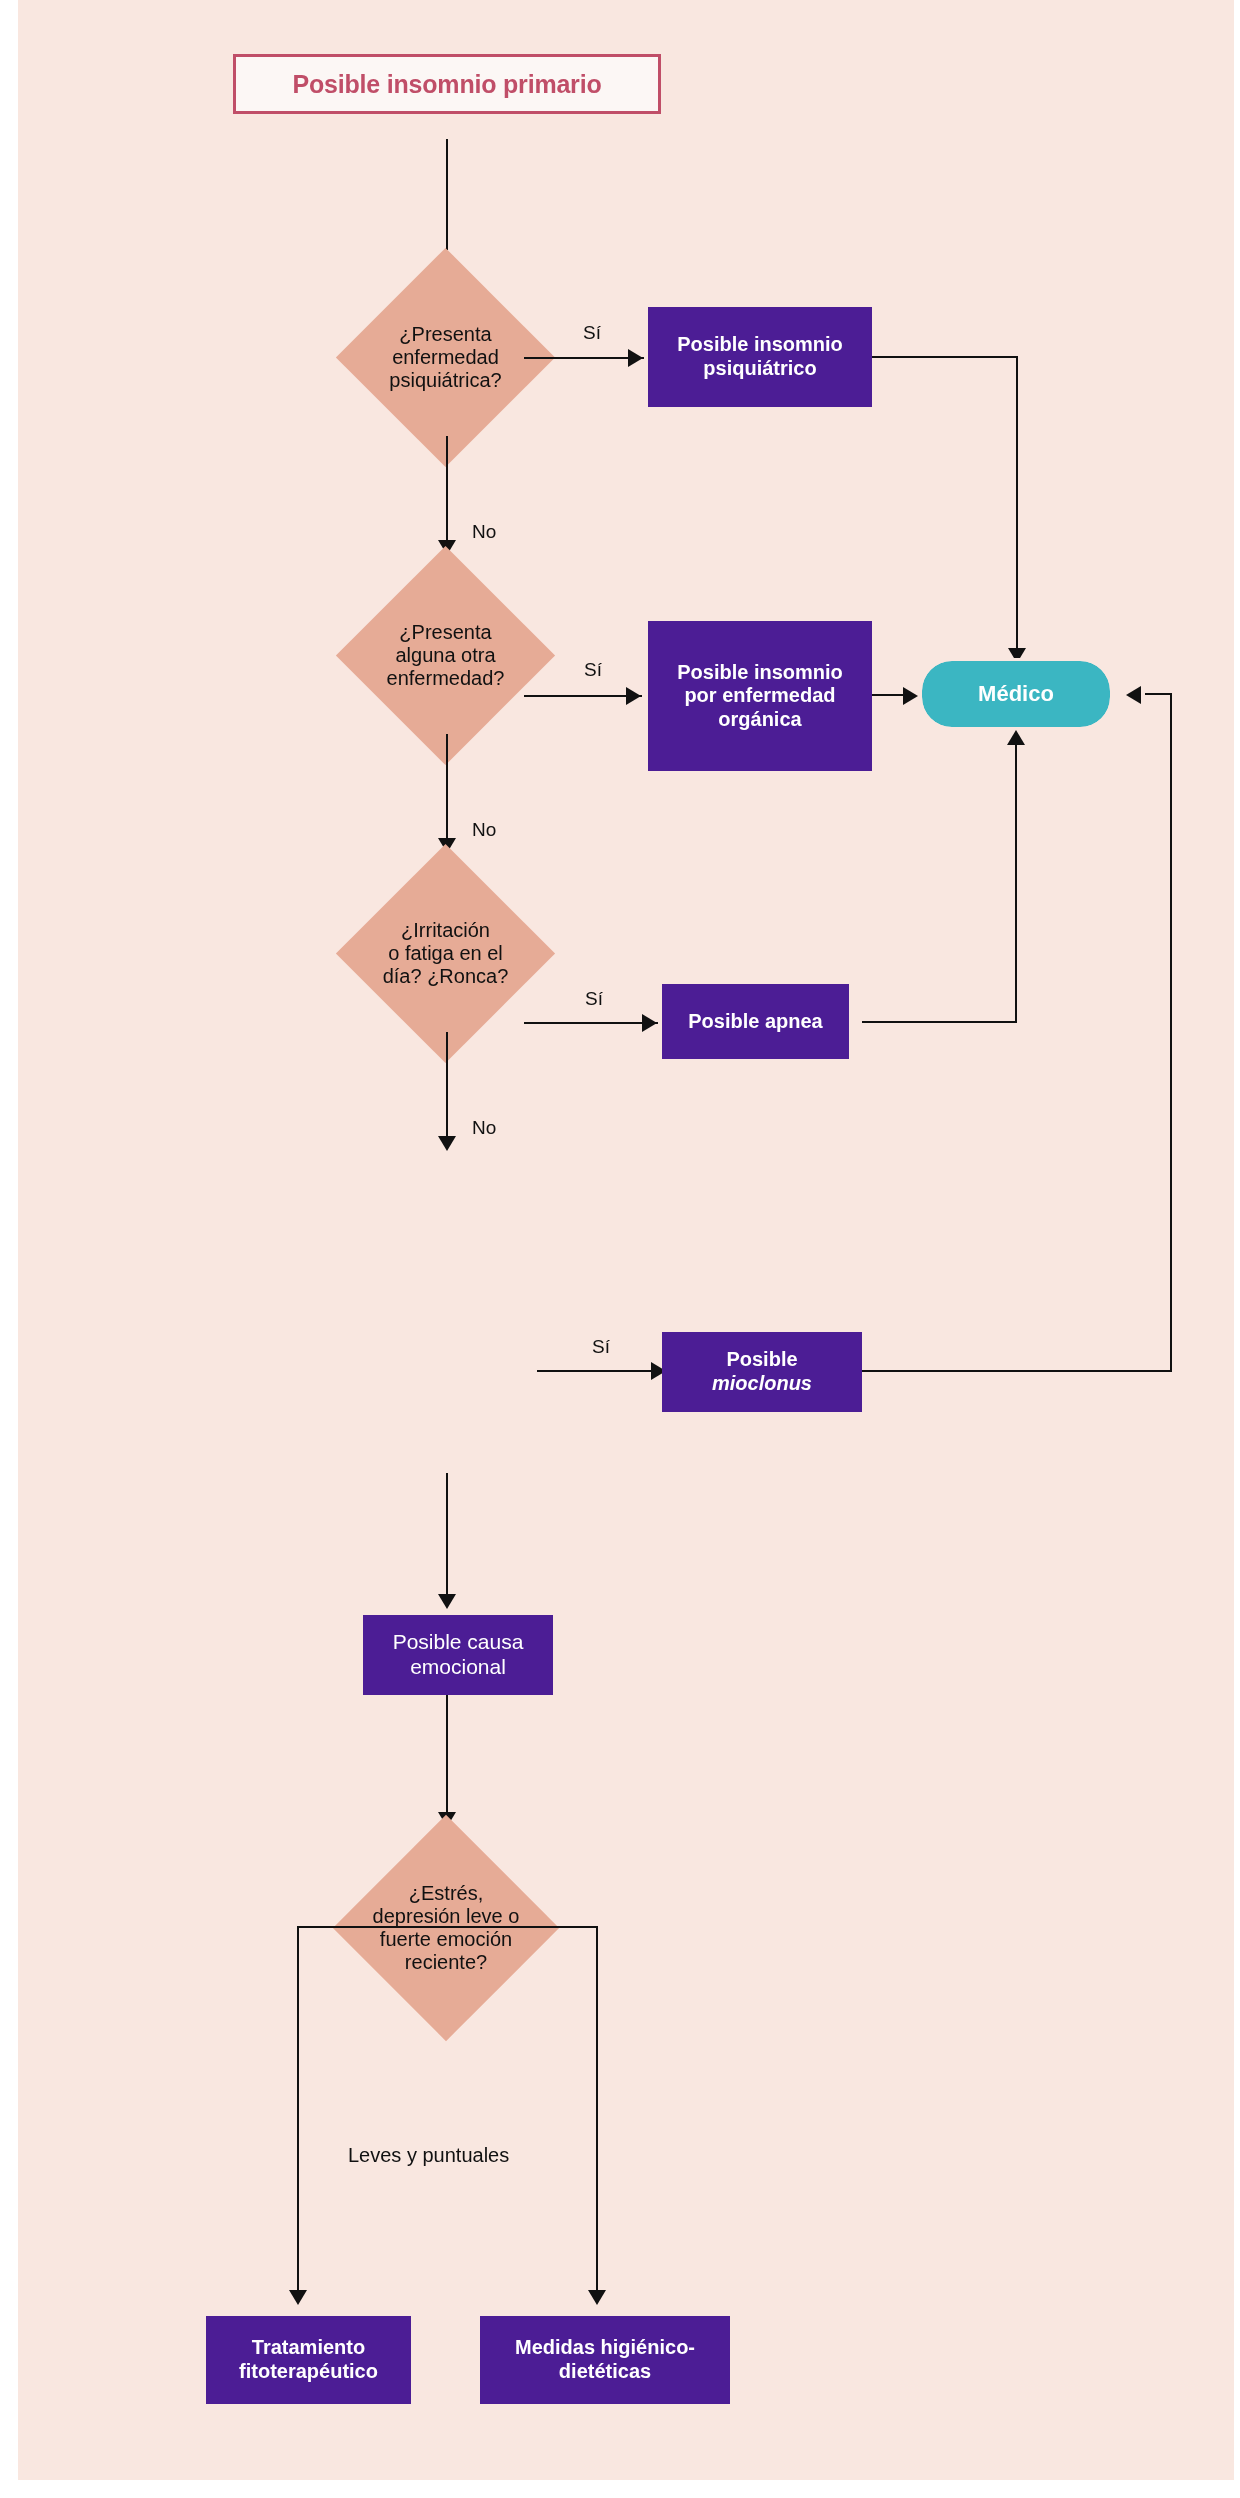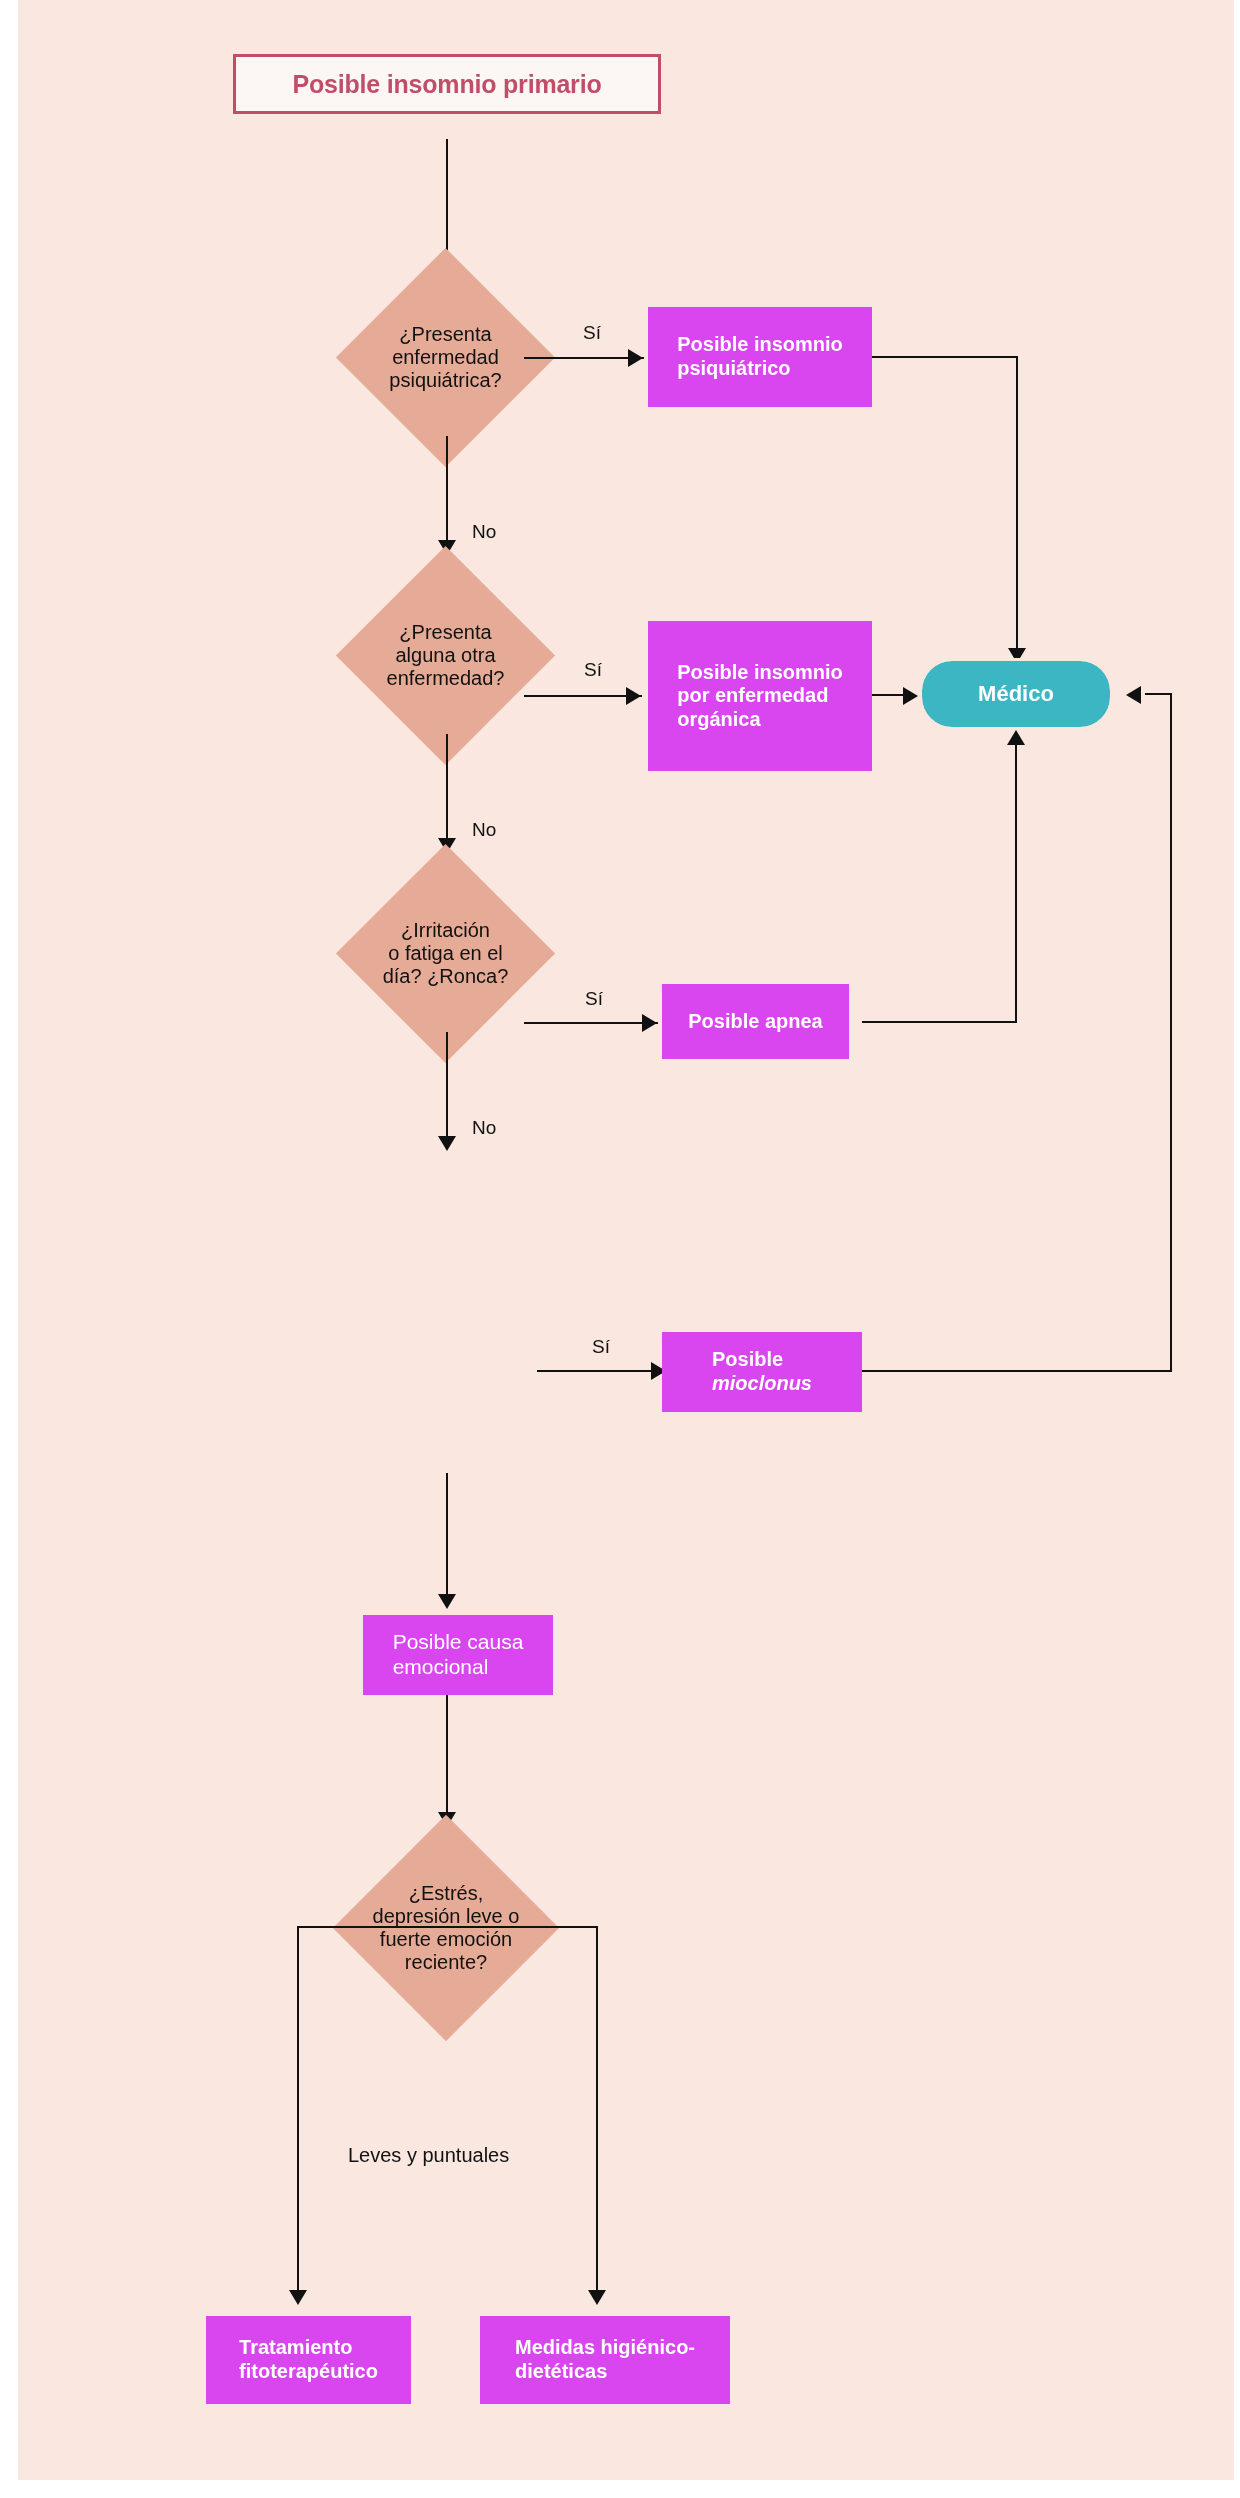--- a/index.html
+++ b/index.html
@@ -68,25 +68,26 @@
     transform: rotate(45deg);
   }
   .decision .dtext {
     position: absolute;
     left: -45%;
     width: 190%;
     text-align: center;
   }
 
   .rbox {
-    background: #d946ef;
+    background: #4c1d95;
     color: #ffffff;
     display: flex;
     align-items: center;
     justify-content: center;
+    text-align: center;
     font-weight: bold;
     font-size: 20px;
     line-height: 1.18;
     font-stretch: condensed;
     padding: 4px 10px;
   }
   .rbox.plain { font-weight: normal; font-size: 21px; margin-left: 12px; }
 
   .tealbox {
     background: #3bb6c2;

